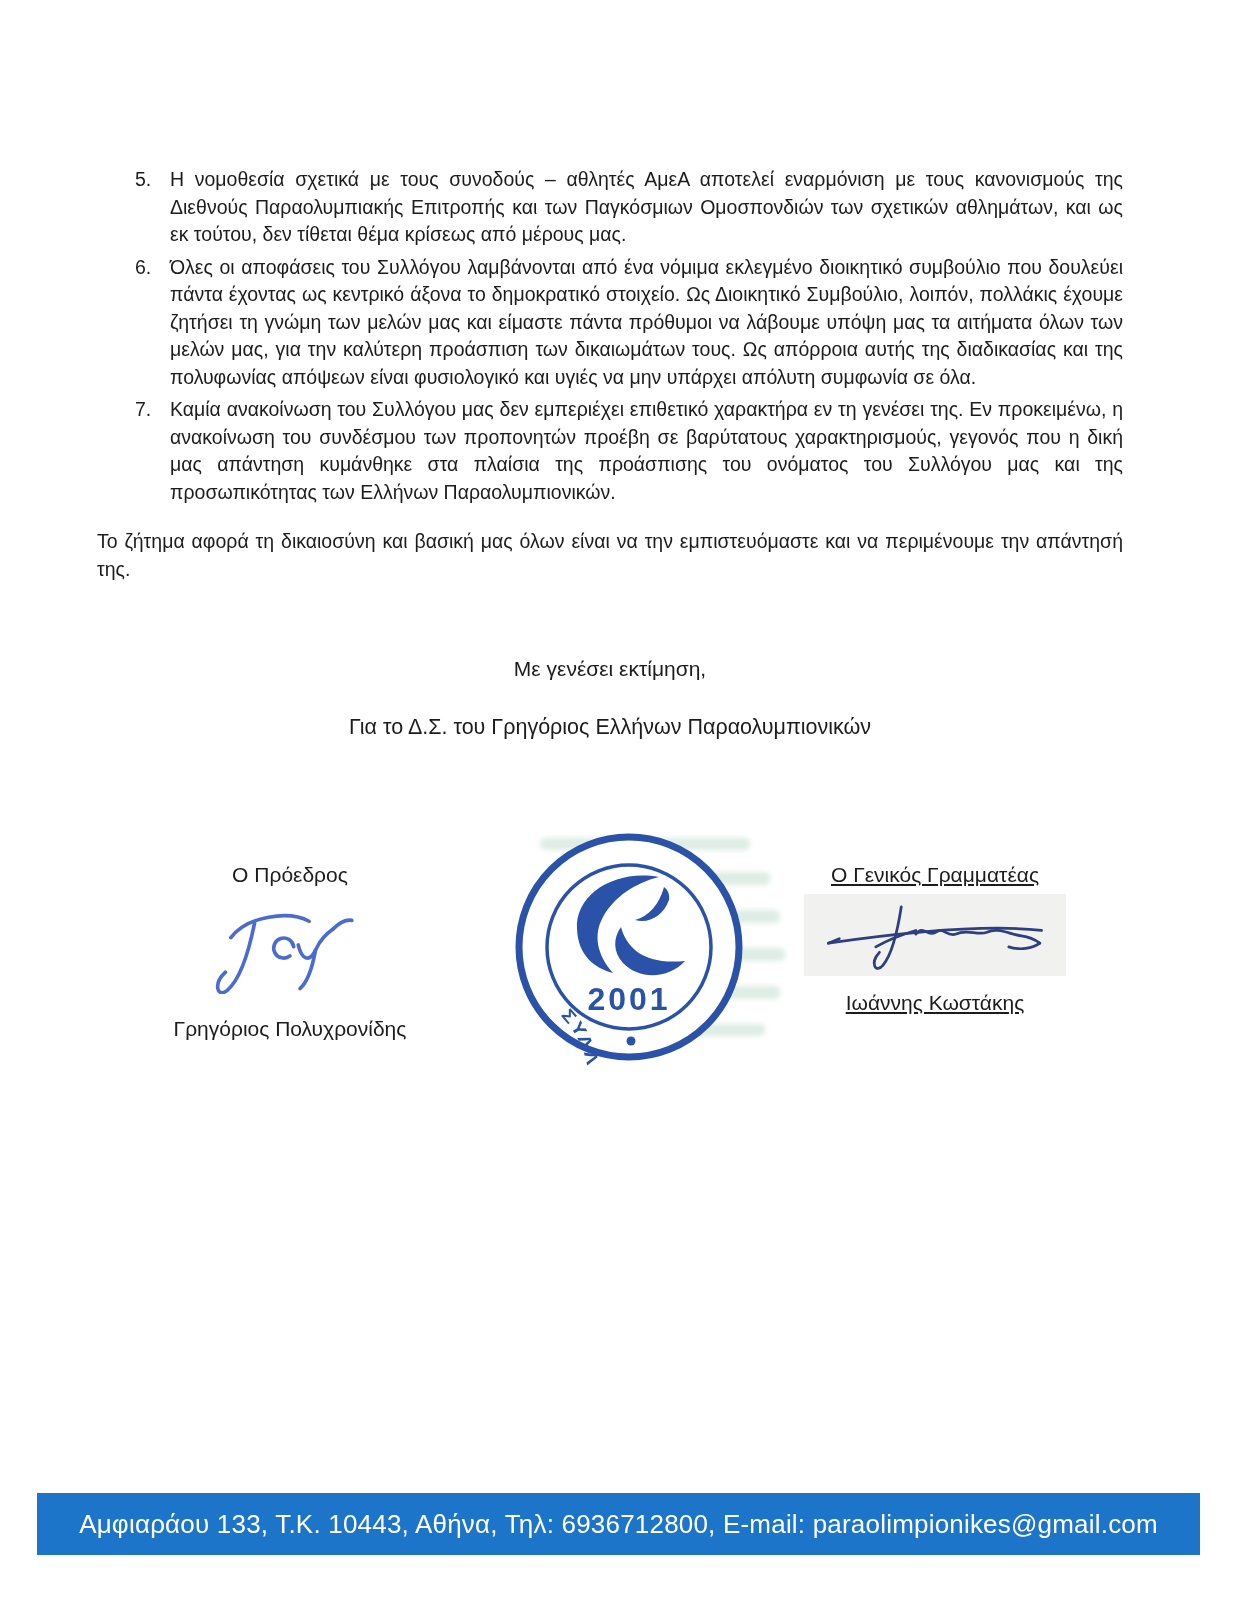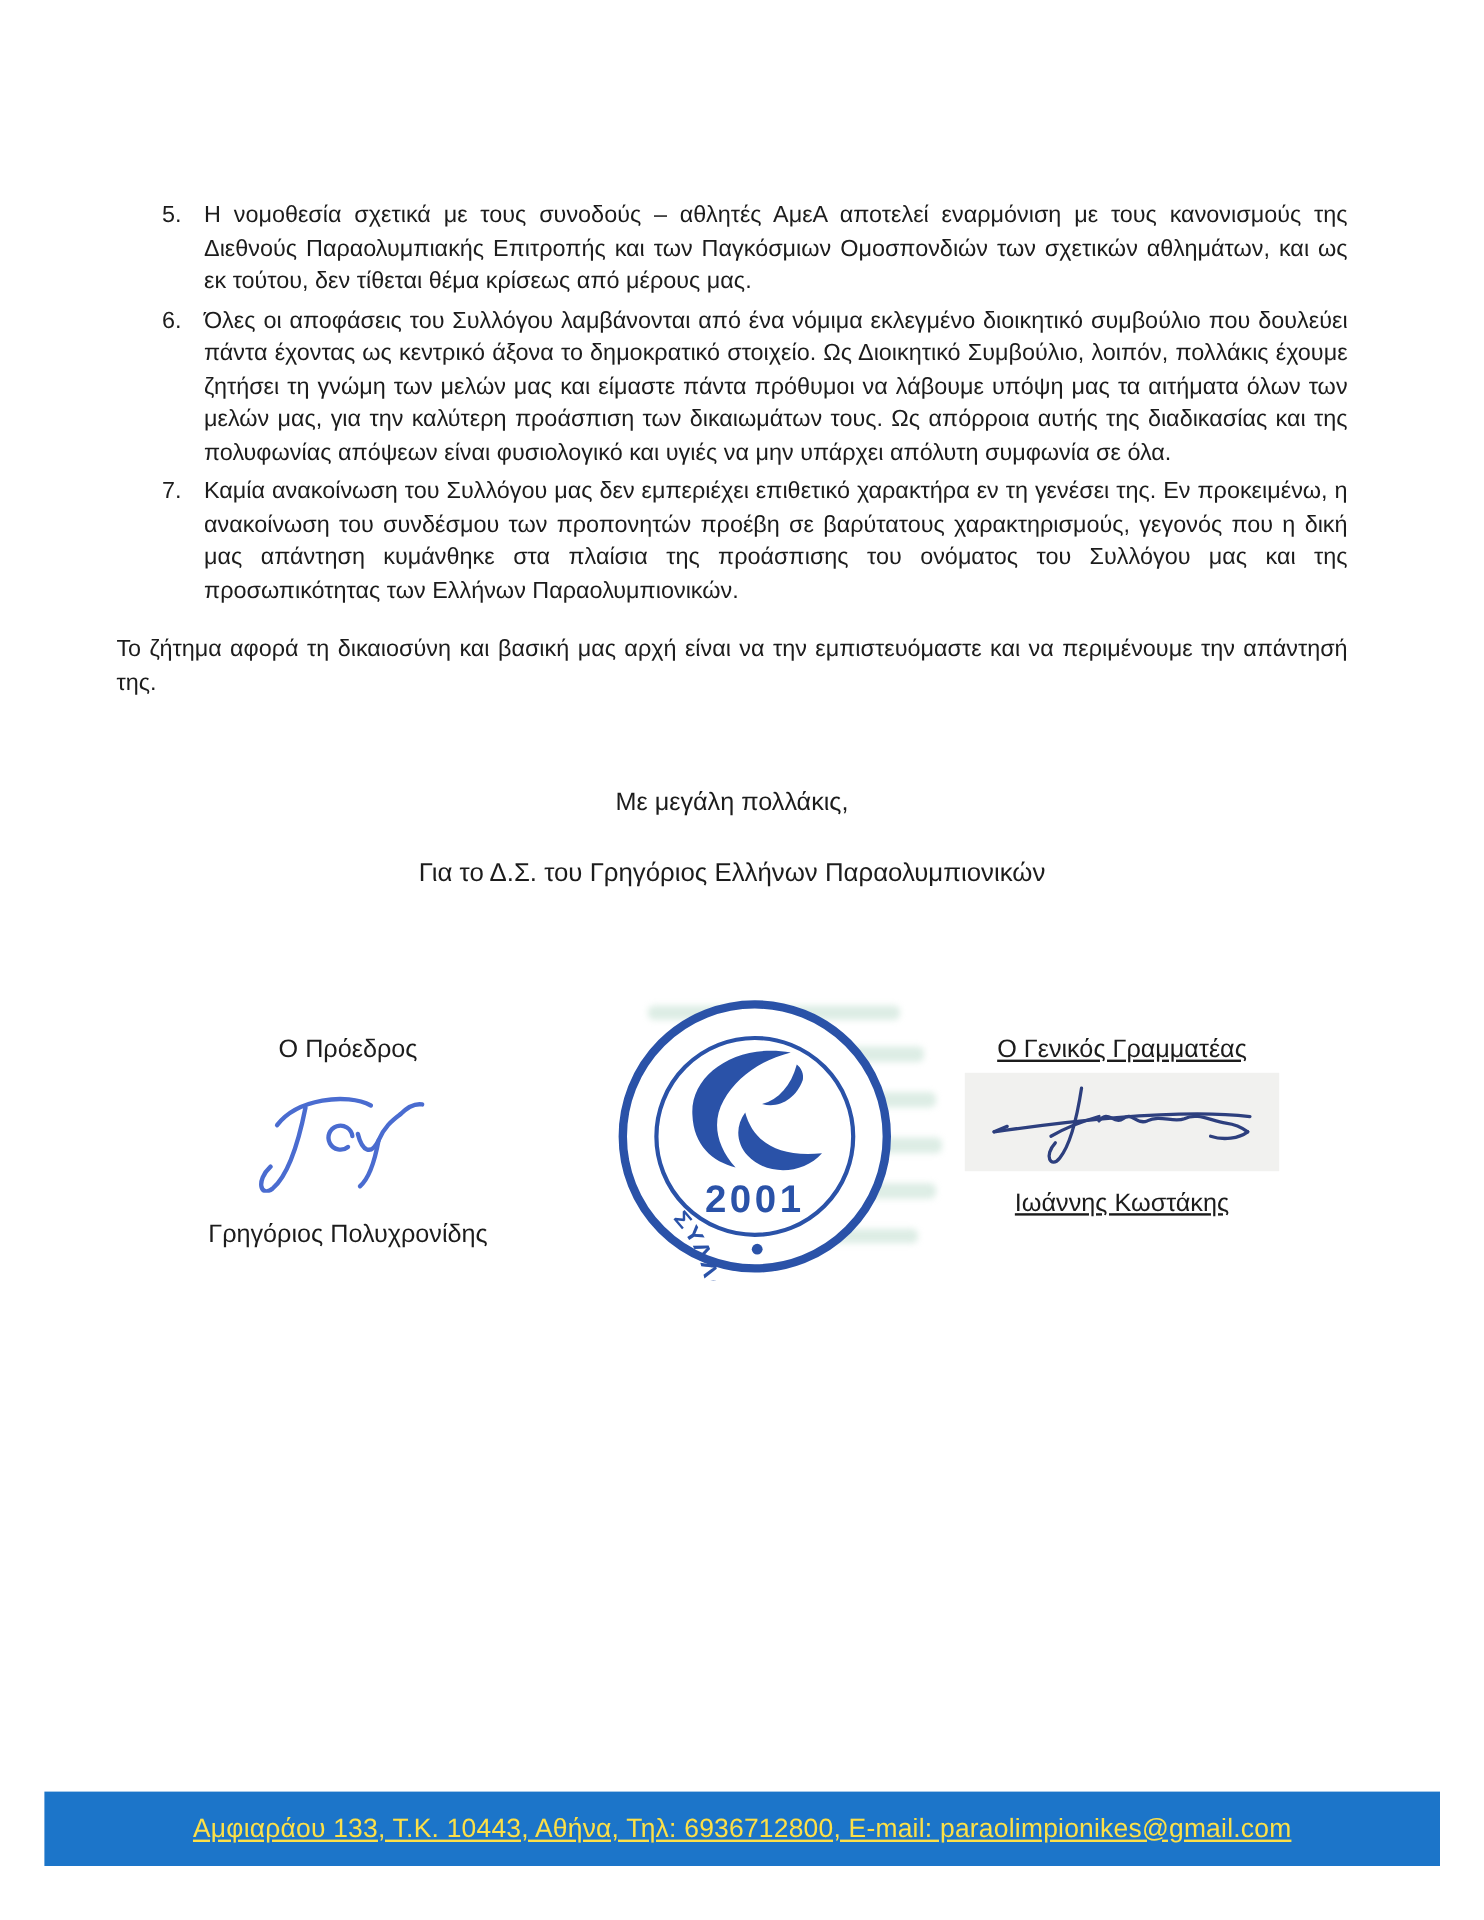--- a/index.html
+++ b/index.html
@@ -64,21 +64,21 @@
     z-index:0;
   }
   .seal-wrap{z-index:1;}
   
   .footer-band{
     position:absolute;left:37px;top:1493px;width:1163px;height:62px;
     background:#1c75c9;
     display:flex;align-items:center;justify-content:center;
   }
   .footer-band .footer-text{
-    color:#fde047;font-size:22px;letter-spacing:.2px;text-decoration:underline;
+    color:#ffffff;font-size:26px;letter-spacing:.2px;
   }
 </style>
 </head>
 <body>
 
 <div id="page">
 
   <div class="bleed" style="left:540px;top:838px;width:210px;height:12px;"></div>
   <div class="bleed" style="left:600px;top:872px;width:170px;height:13px;"></div>
   <div class="bleed" style="left:630px;top:910px;width:150px;height:13px;"></div>
@@ -96,23 +96,23 @@
       <li>
         <span class="num">6.</span>
         <div class="txt">Όλες οι αποφάσεις του Συλλόγου λαμβάνονται από ένα νόμιμα εκλεγμένο διοικητικό συμβούλιο που δουλεύει πάντα έχοντας ως κεντρικό άξονα το δημοκρατικό στοιχείο. Ως Διοικητικό Συμβούλιο, λοιπόν, πολλάκις έχουμε ζητήσει τη γνώμη των μελών μας και είμαστε πάντα πρόθυμοι να λάβουμε υπόψη μας τα αιτήματα όλων των μελών μας, για την καλύτερη προάσπιση των δικαιωμάτων τους. Ως απόρροια αυτής της διαδικασίας και της πολυφωνίας απόψεων είναι φυσιολογικό και υγιές να μην υπάρχει απόλυτη συμφωνία σε όλα.</div>
       </li>
       <li>
         <span class="num">7.</span>
         <div class="txt">Καμία ανακοίνωση του Συλλόγου μας δεν εμπεριέχει επιθετικό χαρακτήρα εν τη γενέσει της. Εν προκειμένω, η ανακοίνωση του συνδέσμου των προπονητών προέβη σε βαρύτατους χαρακτηρισμούς, γεγονός που η δική μας απάντηση κυμάνθηκε στα πλαίσια της προάσπισης του ονόματος του Συλλόγου μας και της προσωπικότητας των Ελλήνων Παραολυμπιονικών.</div>
       </li>
     </ol>
 
-    <p class="closing-par">Το ζήτημα αφορά τη δικαιοσύνη και βασική μας αρχή είναι να την εμπιστευόμαστε και να περιμένουμε την απάντησή της.</p>
+    <p class="closing-par">Το ζήτημα αφορά τη δικαιοσύνη και βασική μας όλων είναι να την εμπιστευόμαστε και να περιμένουμε την απάντησή της.</p>
 
-    <p class="valediction">Με μεγάλη πολλάκις,</p>
+    <p class="valediction">Με γενέσει εκτίμηση,</p>
 
     <p class="behalf">Για το Δ.Σ. του Γρηγόριος Ελλήνων Παραολυμπιονικών</p>
   </div>
 
   <div class="sig-block president">
     <div class="sig-title">Ο Πρόεδρος</div>
     <svg class="sig-art" width="190" height="100" viewBox="0 0 190 110">
       <g fill="none" stroke="#4a6cd0" stroke-width="4" stroke-linecap="round" stroke-linejoin="round">
         <path d="M 30 48 C 48 24, 94 18, 116 30"></path>
         <path d="M 56 32 C 50 62, 40 94, 26 106 C 15 115, 10 99, 24 86"></path>

